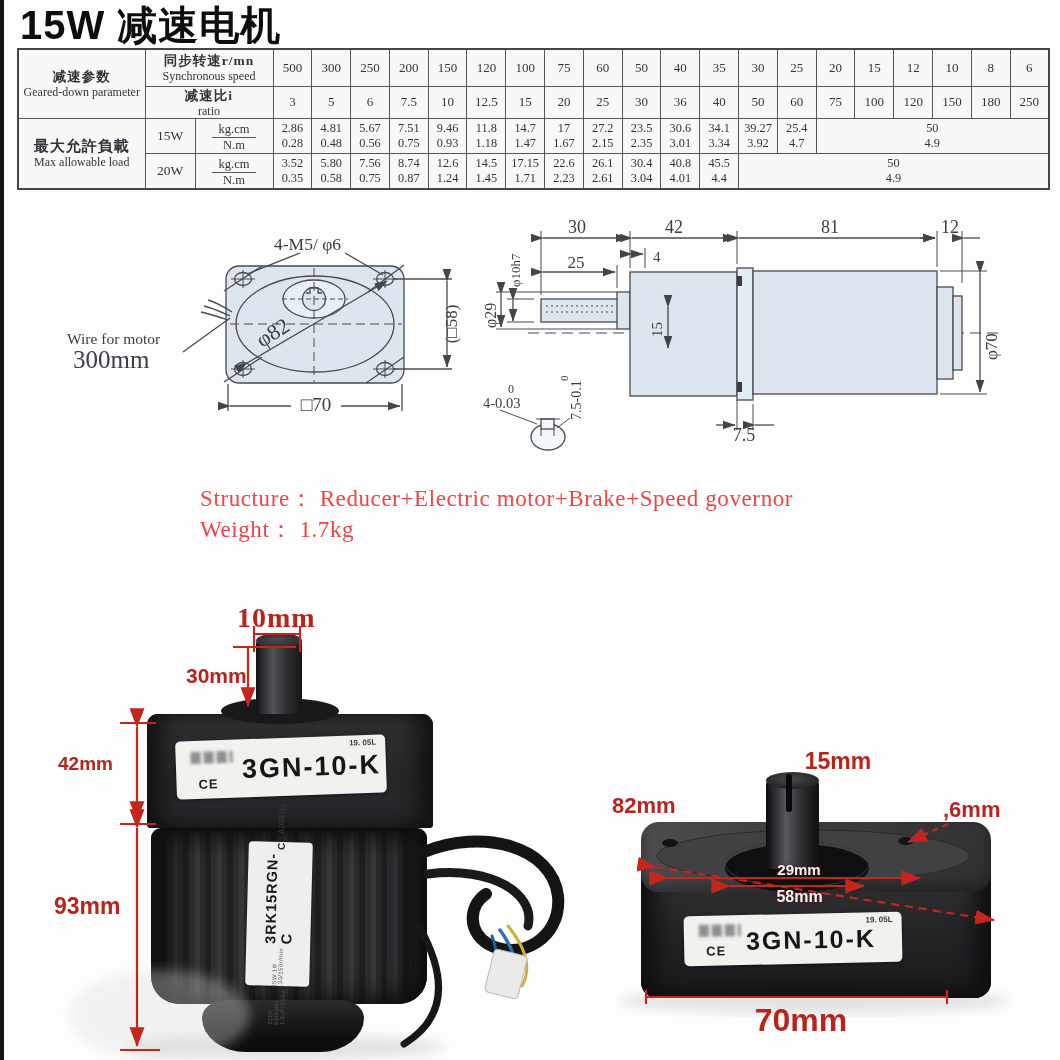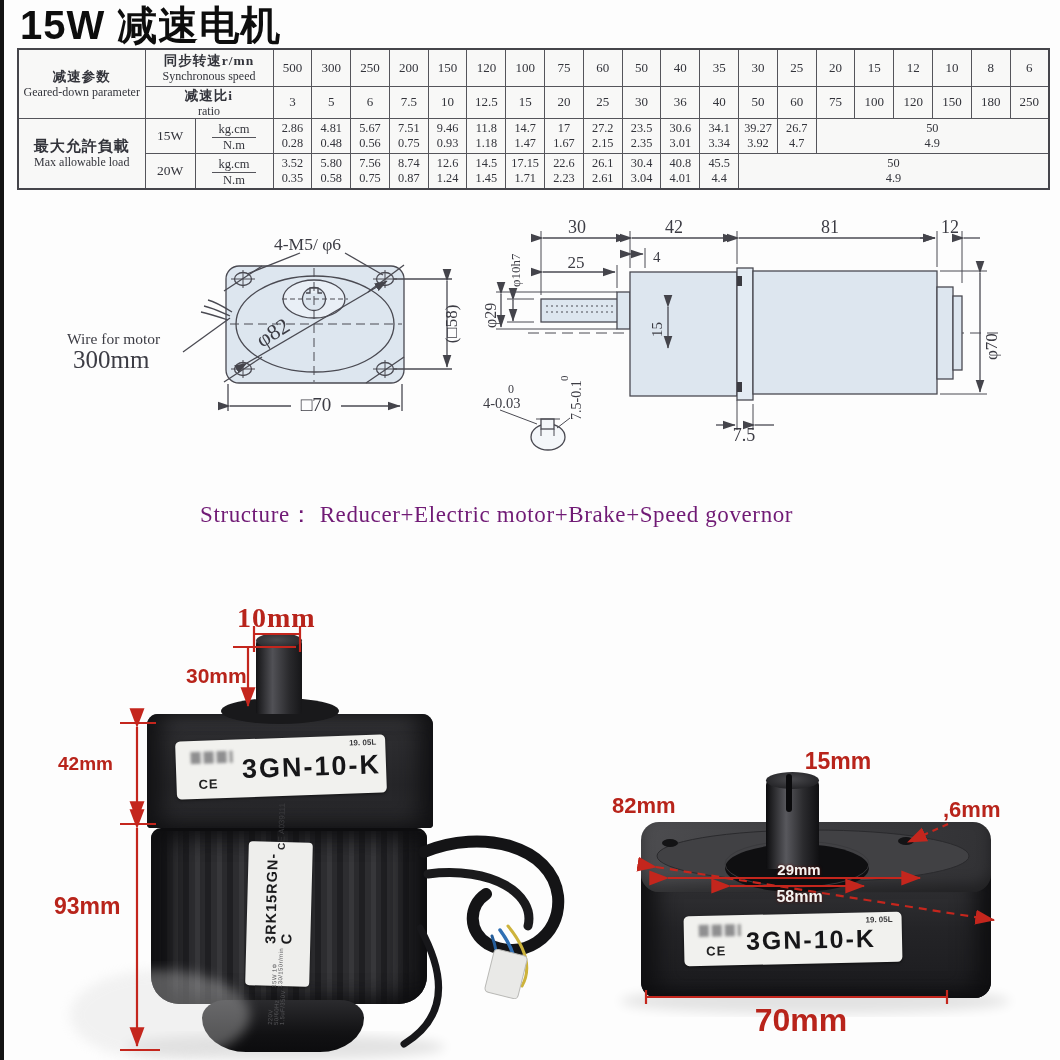--- a/index.html
+++ b/index.html
@@ -28,21 +28,21 @@
   .pw{font-size:13.5px;}
   .u-top{display:inline-block;border-bottom:1.4px solid #55555b;padding:0 7px;font-size:12.5px;line-height:15px;}
   .u-bot{font-size:12.5px;line-height:15px;}
   tr.r1{height:37px;} tr.r2{height:32px;} tr.r3{height:33px;} tr.r4{height:33px;}
 
   
   .drawings{position:absolute;left:0;top:215px;}
   .drawings text{fill:#3c3c44;}
 
   
-  .specs{position:absolute;left:200px;top:499px;font-size:23px;color:#701a75;
+  .specs{position:absolute;left:200px;top:483px;font-size:23px;color:#ef4444;
          line-height:31px;letter-spacing:.6px;}
 
   
   .red-dim{position:absolute;color:#b8241b;font-family:"Liberation Sans",sans-serif;
            font-weight:bold;z-index:7;}
   .white-dim{position:absolute;color:#f4f4f2;font-family:"Liberation Sans",sans-serif;
            font-weight:bold;z-index:7;text-align:center;text-shadow:0 0 3px #5a0f0a;}
   .svg-under{position:absolute;left:0;top:595px;z-index:2;}
   .svg-over{position:absolute;left:0;top:595px;z-index:6;}
 
@@ -238,21 +238,21 @@
           </td>
           <td class="val">
             <div>34.1</div>
             <div>3.34</div>
           </td>
           <td class="val">
             <div>39.27</div>
             <div>3.92</div>
           </td>
           <td class="val">
-            <div>26.7</div>
+            <div>25.4</div>
             <div>4.7</div>
           </td>
           <td class="val" colspan="6">
             <div>50</div>
             <div>4.9</div>
           </td>
         </tr>
     <tr class="r4" id="row-load-1">
       <td class="pw">20W</td>
       <td>
@@ -458,20 +458,21 @@
       <text x="744" y="441" text-anchor="middle" font-size="18">7.5</text>
       <text x="508" y="393" font-size="12">0</text>
       <text x="483" y="408" font-size="14.5">4-0.03</text>
       <text transform="translate(568,381) rotate(-90)" font-size="11">0</text>
       <text transform="translate(581,420) rotate(-90)" font-size="14">7.5-0.1</text>
     </g>
   </svg>
 
   <div class="specs">
     <div>Structure：  Reducer+Electric motor+Brake+Speed governor</div>
+    <div>Weight：  1.7kg</div>
   </div>
 
   <svg class="svg-under" width="1060" height="465" viewBox="0 595 1060 465">
     <defs>
         <filter id="soft">
           <feGaussianBlur stdDeviation="6"></feGaussianBlur>
         </filter>
       </defs>
 
     <ellipse cx="285" cy="1047" rx="160" ry="13" fill="#000000" opacity="0.10" filter="url(#soft)"></ellipse>

